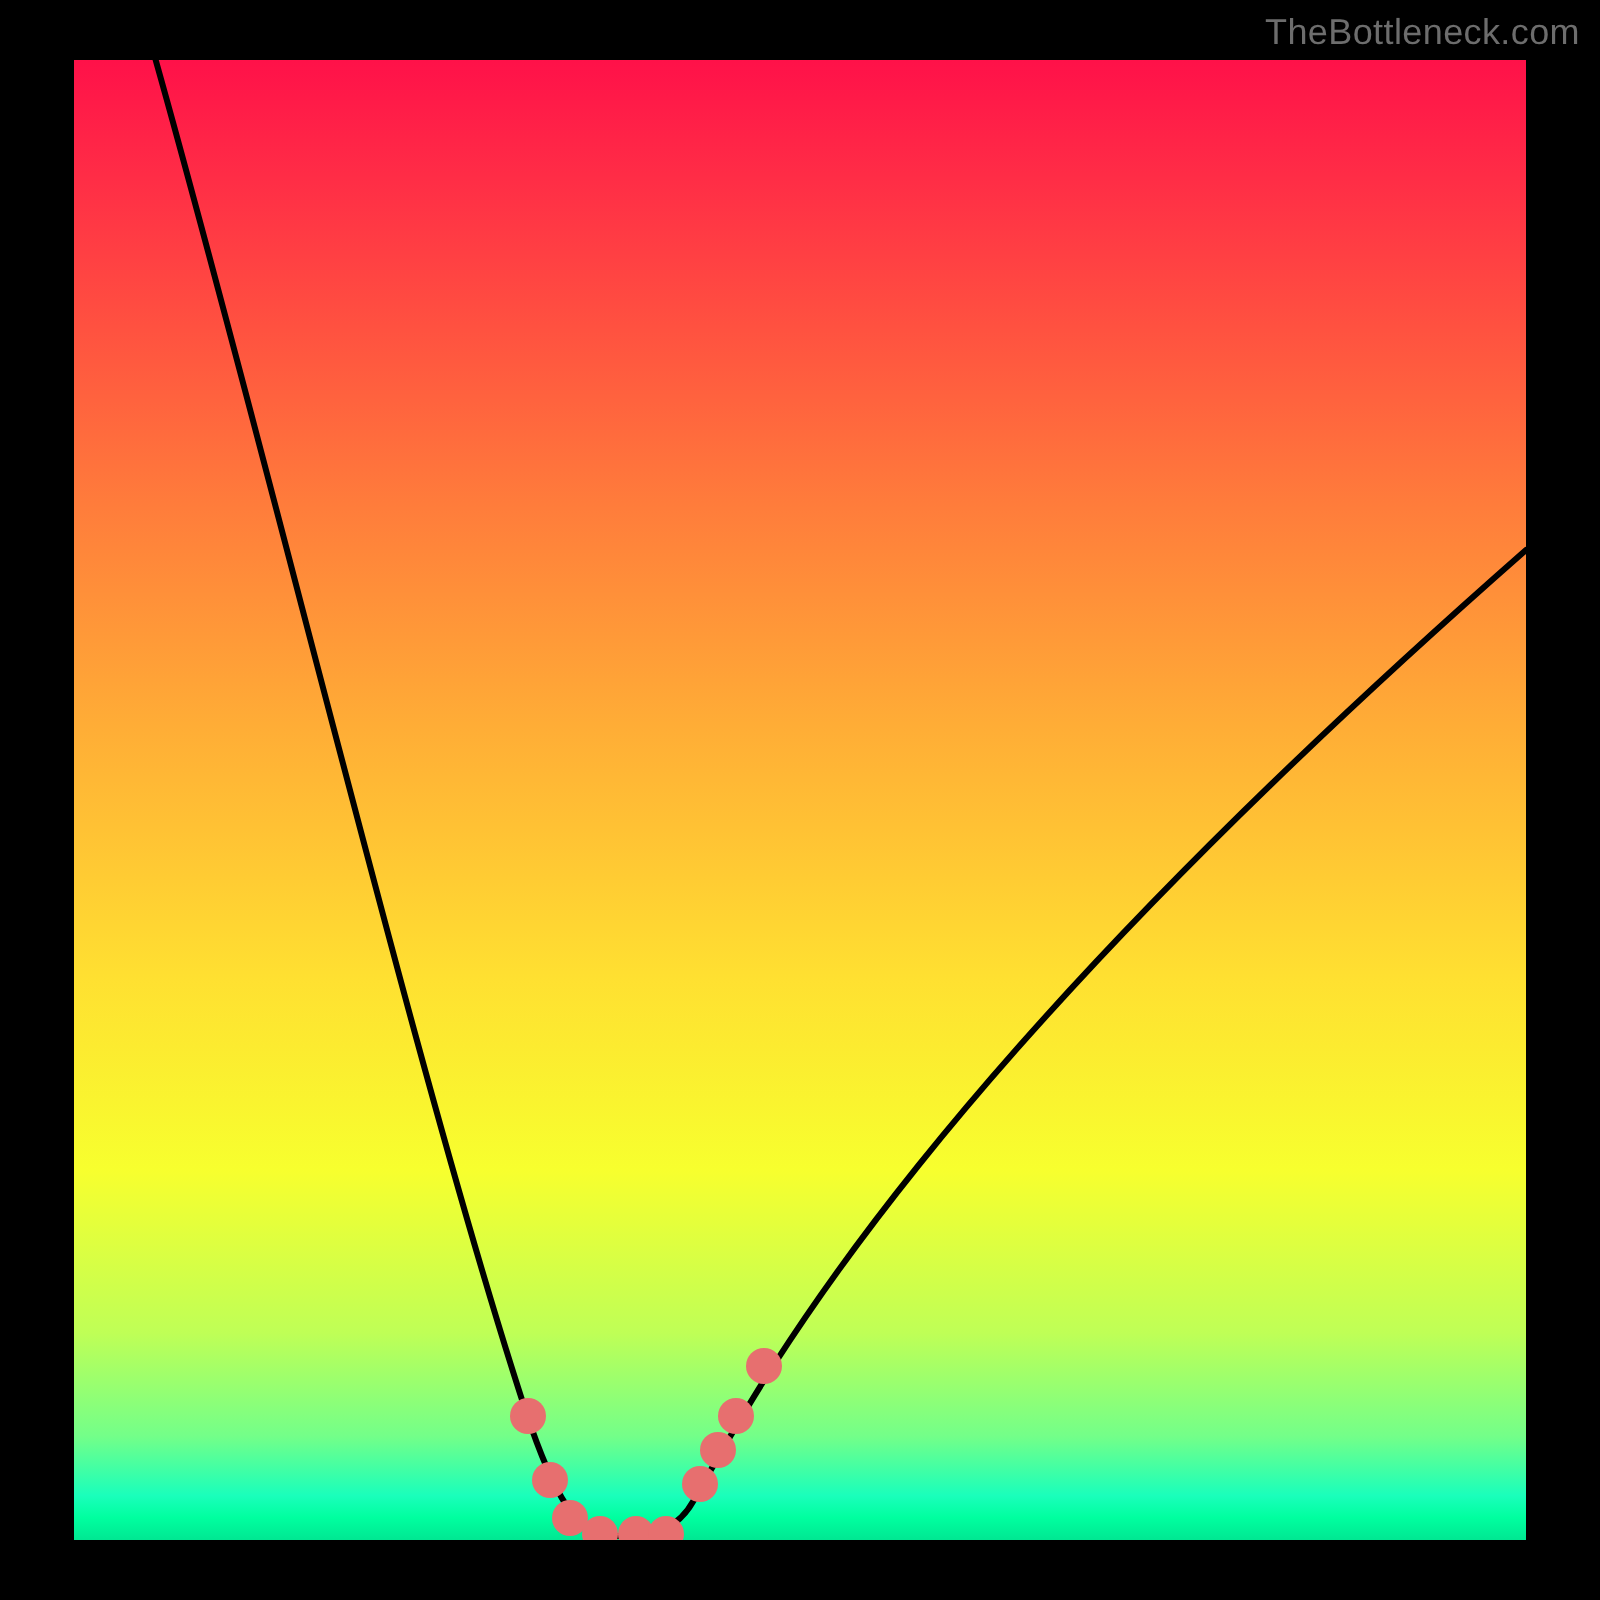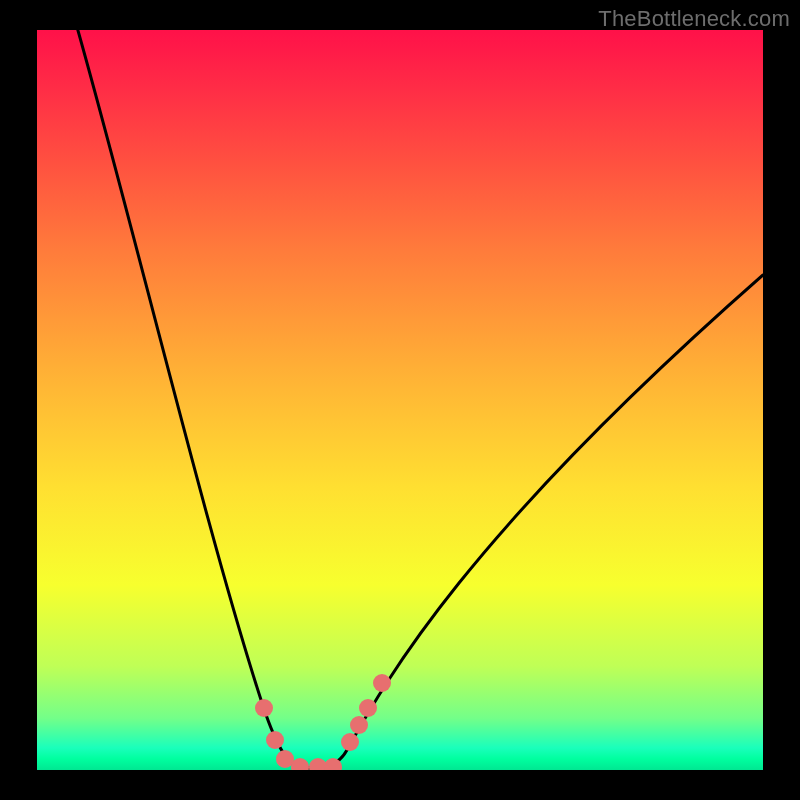--- a/index.html
+++ b/index.html
@@ -47,21 +47,21 @@
       #1affbb 97%,
       #00ff9f 98.5%,
       #00e792 100%
     );
   }
   .watermark {
     position: absolute;
     top: 6px;
     right: 10px;
     color: #6d6d6d;
-    font-size: 22px;
+    font-size: 18px;
     letter-spacing: 0.2px;
     font-weight: 500;
     user-select: none;
     margin-left: 41px;
   }
   svg.curves {
     position: absolute;
     left: 0;
     top: 0;
     width: 100%;

